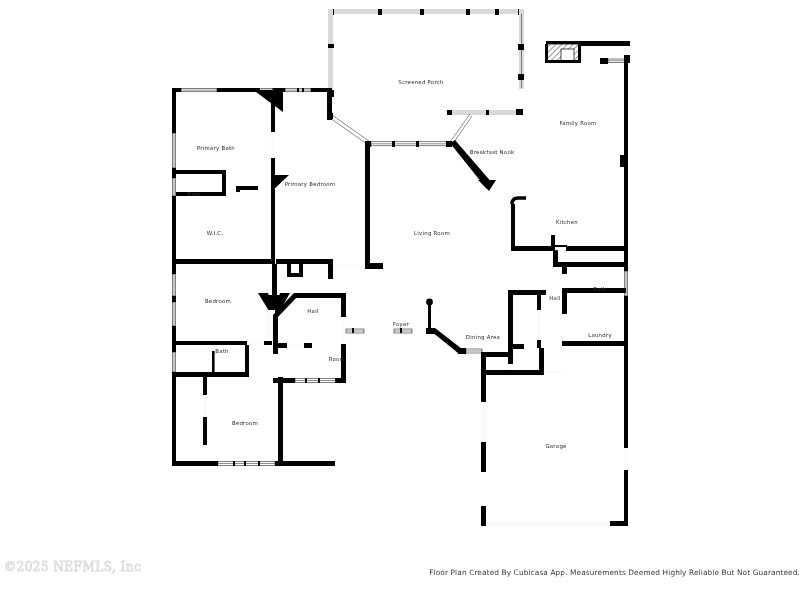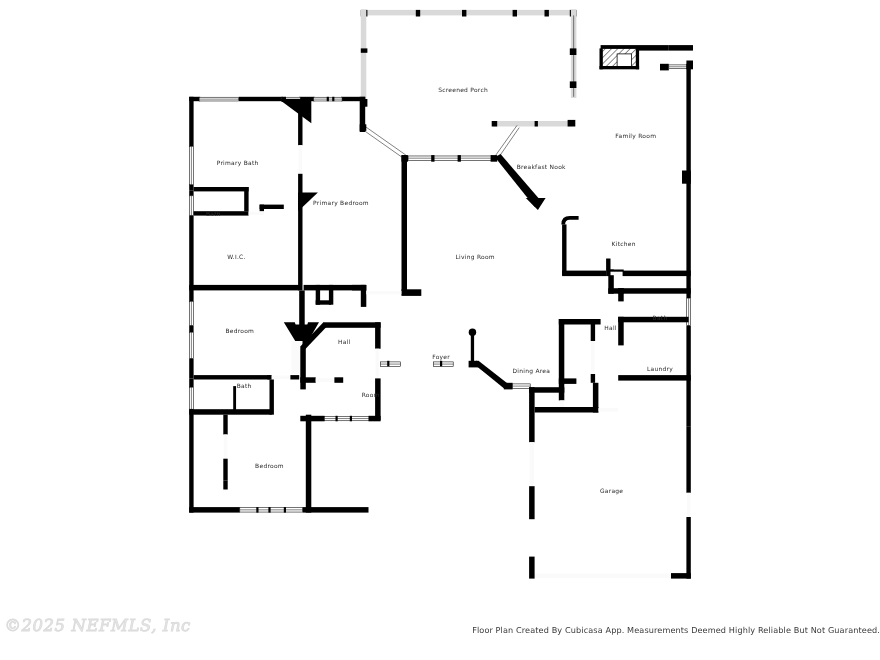--- a/index.html
+++ b/index.html
@@ -31,27 +31,26 @@
     text-align:right;
     font-family:"DejaVu Sans", sans-serif;
     font-size:7.4px;
     color:#3a3a3a;
     letter-spacing:0.1px;
   }
   #watermark{
     position:absolute;
     left:4px;top:560px;
     font-family:"DejaVu Serif", serif;
-    font-size:15px;
+    font-size:12px;
     letter-spacing:0.5px;
     color:transparent;
     -webkit-text-stroke:0.8px #dcdcdc;
     text-shadow:0 0 0 #e6e6e6;
     white-space:nowrap;
-    font-style:italic;
   }
 </style>
 </head>
 <body>
 
 <div id="plan-wrap">
 <svg id="floorplan" viewBox="0 0 800 600" xmlns="http://www.w3.org/2000/svg">
   <defs>
     <pattern id="hatchpat" width="4" height="4" patternUnits="userSpaceOnUse" patternTransform="rotate(45)">
       <rect width="4" height="4" fill="#ffffff"></rect>

